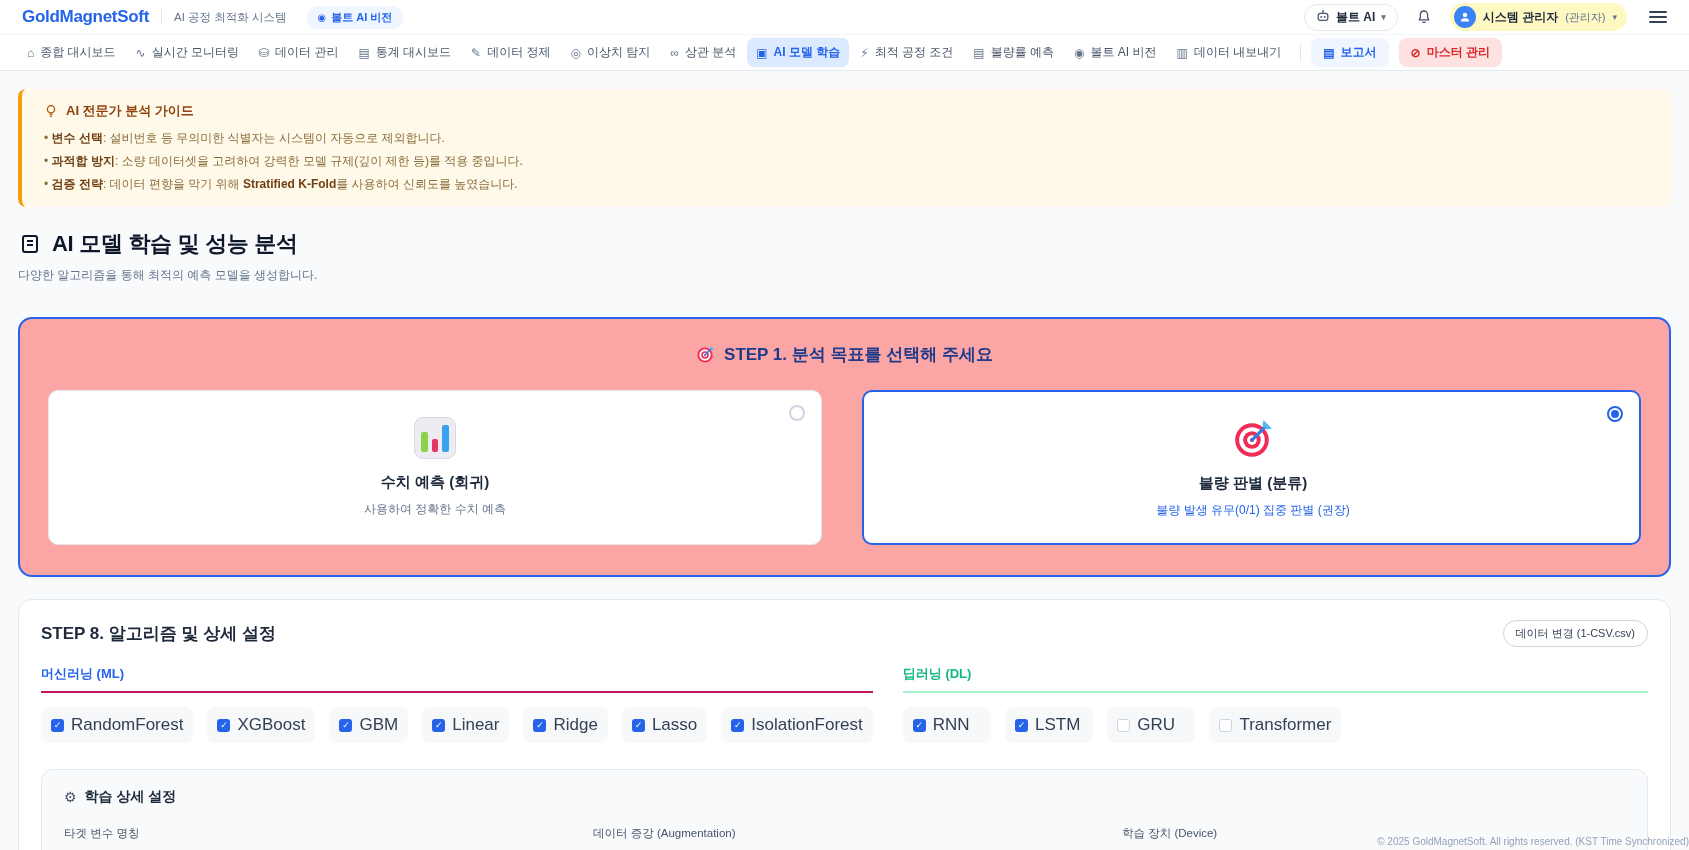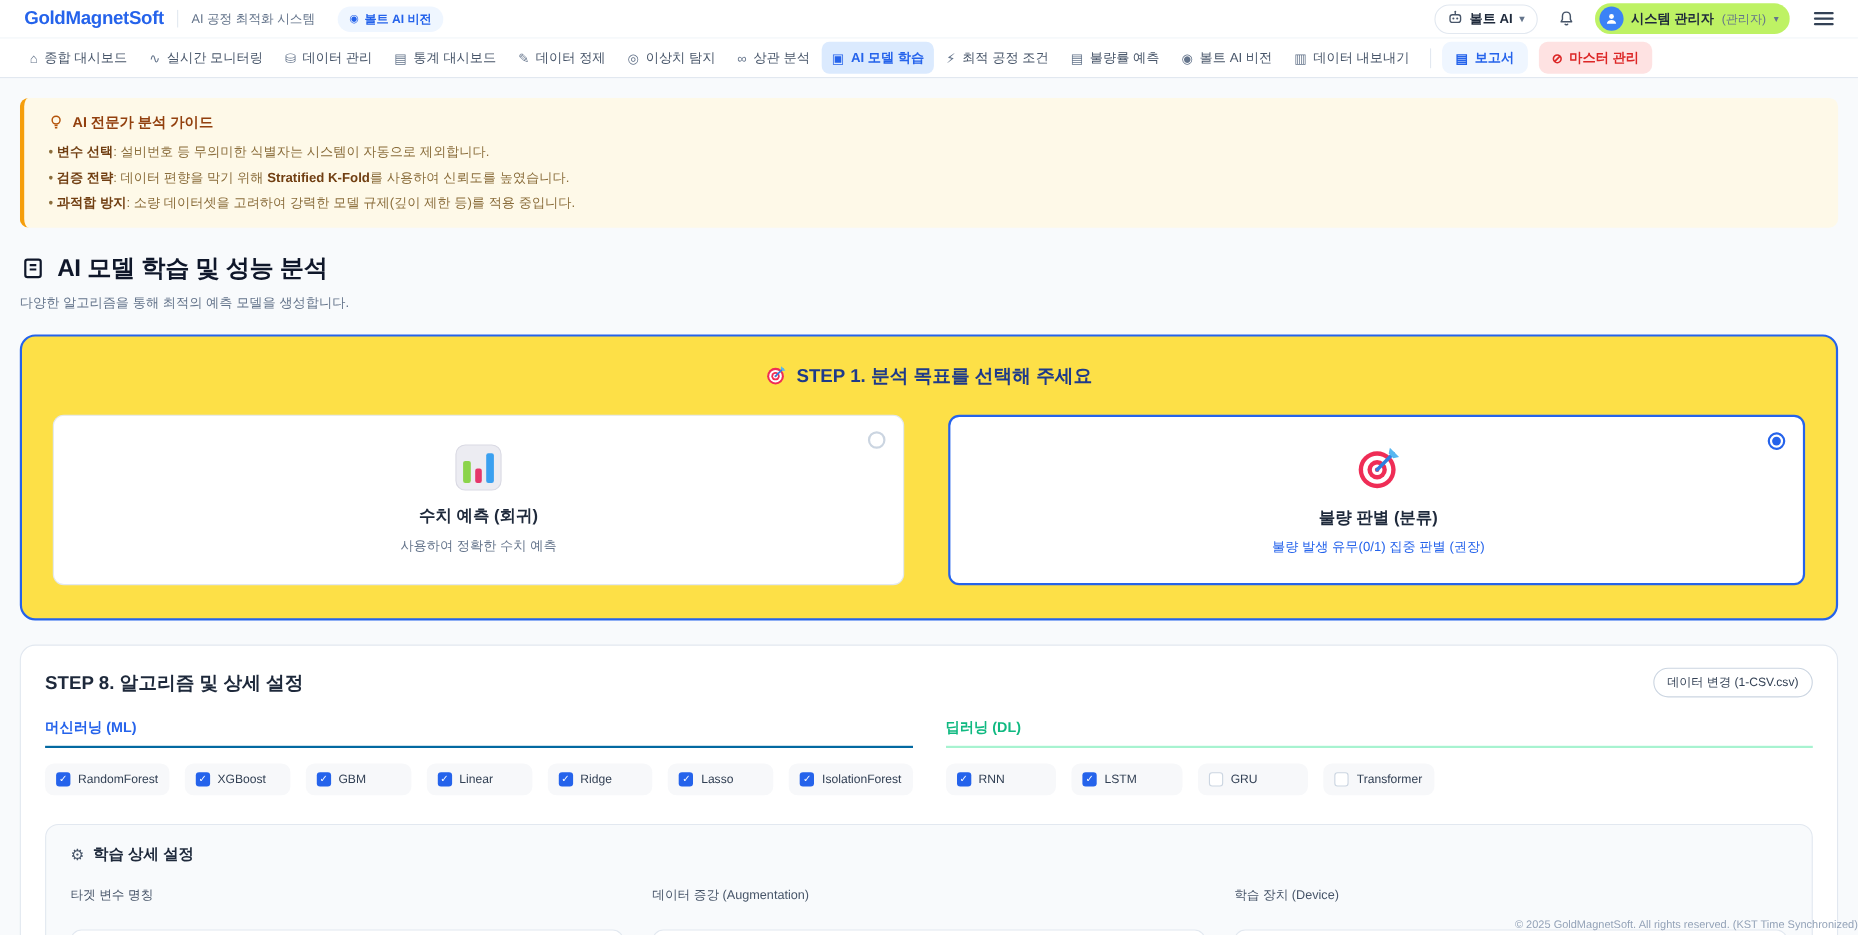--- a/index.html
+++ b/index.html
@@ -10,21 +10,21 @@
   .topbar { height:34px; background:#ffffff; display:flex; align-items:center; padding:0 22px; gap:12px; }
   .logo { font-size:17px; font-weight:800; color:#2563eb; letter-spacing:-0.3px; }
   .vdiv { width:1px; height:16px; background:#e2e8f0; }
   .sys-subtitle { font-size:11.5px; color:#64748b; }
   .vision-badge { display:flex; align-items:center; gap:5px; background:#eff6ff; color:#2563eb; font-size:11px; font-weight:700; border-radius:999px; padding:4px 11px; margin-left:8px; }
   .vision-badge .glyph { font-size:10px; }
   .topbar .spacer { flex:1; }
   .bolt-btn { display:flex; align-items:center; gap:6px; border:1px solid #e2e8f0; background:#fff; border-radius:999px; padding:4px 11px; font-size:12px; font-weight:700; color:#1e293b; cursor:pointer; }
   .chev { font-size:9px; color:#64748b; }
   .bell-btn { background:none; border:none; margin:0 6px; cursor:pointer; display:flex; }
-  .user-pill { display:flex; align-items:center; gap:7px; background:#bef264; border-radius:999px; padding:3px 10px 3px 4px; cursor:pointer; border:none;justify-content:center; }
+  .user-pill { display:flex; align-items:center; gap:7px; background:#fef9c3; border-radius:999px; padding:3px 10px 3px 4px; cursor:pointer; border:none;justify-content:center; }
   .avatar { width:22px; height:22px; border-radius:50%; background:#3b82f6; display:flex; align-items:center; justify-content:center; }
   .user-name { font-size:12px; font-weight:700; color:#1e293b; }
   .user-role { font-size:11px; color:#64748b; }
   .hamburger { display:flex; flex-direction:column; gap:3px; background:none; border:none; margin-left:10px; cursor:pointer; }
   .hamburger span { width:18px; height:2px; background:#334155; border-radius:2px; }
 
   
   .navbar { height:37px; background:#ffffff; border-top:1px solid #f1f5f9; border-bottom:1px solid #e2e8f0; display:flex; align-items:center; padding:0 18px; gap:2px; }
   .nav-item { display:flex; align-items:center; gap:6px; padding:6px 9px; border-radius:7px; font-size:12px; color:#475569; cursor:pointer; white-space:nowrap; }
   .nav-item .nicon { font-size:12px; color:#64748b; }
@@ -42,21 +42,21 @@
   .guide-title { display:flex; align-items:center; gap:8px; font-size:13px; font-weight:800; color:#92400e; margin-bottom:10px; }
   .guide-line { font-size:12px; color:#8a6d3b; margin-top:6px; }
   .guide-line b { color:#713f12; }
 
   .page-head { margin-top:22px; }
   .page-title-row { display:flex; align-items:center; gap:10px; }
   .page-title { font-size:22px; font-weight:800; color:#0f172a; letter-spacing:-0.3px; }
   .page-sub { font-size:12px; color:#64748b; margin-top:8px; }
 
   
-  .step1 { margin-top:20px; background:#fde047; border:2px solid #2563eb; border-radius:14px; padding:24px 28px 30px; }
+  .step1 { margin-top:33px; background:#fca5a5; border:2px solid #2563eb; border-radius:14px; padding:24px 28px 30px; }
   .step1-title { display:flex; align-items:center; justify-content:center; gap:9px; font-size:17px; font-weight:800; color:#1e3a8a; }
   .goal-row { display:flex; gap:40px; margin-top:24px; }
   .goal-card { flex:1; position:relative; background:#ffffff; border-radius:10px; text-align:center; padding:26px 20px 24px; min-height:134px; cursor:pointer; }
   .goal-card.plain { border:1px solid #e2e8f0; }
   .goal-card.chosen { border:2px solid #2563eb;padding-left:23px; }
   .radio { position:absolute; top:14px; right:16px; width:16px; height:16px; border-radius:50%; border:2px solid #cbd5e1; background:#fff; display:flex; align-items:center; justify-content:center; }
   .radio[data-on="true"] { border-color:#2563eb; }
   .radio[data-on="true"]::after { content:""; width:8px; height:8px; border-radius:50%; background:#2563eb; }
   .goal-emoji { display:flex; justify-content:center; margin-bottom:14px; }
   .chart-emoji { width:42px; height:42px; background:#ececf2; border:1px solid #d9d9e3; border-radius:9px; display:flex; align-items:flex-end; justify-content:center; gap:4px; padding:0 6px 6px; }
@@ -70,29 +70,29 @@
   .goal-desc.blue { color:#2563eb; }
 
   
   .step2 { margin-top:22px; background:#ffffff; border:1px solid #e2e8f0; border-radius:14px; padding:20px 22px 26px; }
   .step2-head { display:flex; align-items:center; justify-content:space-between; }
   .step2-title { font-size:17px; font-weight:800; color:#1e293b; }
   .data-change-btn { border:1px solid #cbd5e1; background:#fff; border-radius:999px; padding:5px 12px; font-size:11px; color:#334155; cursor:pointer; }
   .algo-cols { display:flex; gap:30px; margin-top:18px; }
   .algo-col { flex:1; }
   .algo-title { font-size:13px; font-weight:800; padding-bottom:8px; }
-  .algo-title.ml { color:#2563eb; border-bottom:2px solid #0369a1; }
+  .algo-title.ml { color:#2563eb; border-bottom:2px solid #be185d; }
   .algo-title.dl { color:#10b981; border-bottom:2px solid #a7f3d0; }
   .chip-grid { display:grid; grid-template-columns:repeat(7,1fr); gap:14px; margin-top:14px; }
   .chip { background:#f7f8fa; border-radius:8px; padding:8px 10px; display:flex; align-items:center; gap:7px; cursor:pointer; }
   .cb { width:13px; height:13px; border-radius:3px; flex:0 0 auto; display:flex; align-items:center; justify-content:center; font-size:9px; line-height:1; }
   .cb[data-checked="true"] { background:#2563eb; color:#fff; }
   .cb[data-checked="true"]::after { content:"\2713"; }
   .cb[data-checked="false"] { background:#fff; border:1.5px solid #cbd5e1; }
-  .chip-label { font-size:11px; color:#334155; white-space:nowrap; }
+  .chip-label { font-size:17px; color:#334155; white-space:nowrap; }
 
   .detail-card { margin-top:26px; background:#f8fafc; border:1px solid #e2e8f0; border-radius:12px; padding:18px 22px 30px; }
   .detail-title { display:flex; align-items:center; gap:8px; font-size:14px; font-weight:700; color:#1e293b; }
   .detail-title .gear { font-size:14px; color:#475569; font-weight:400; }
   .fields { display:grid; grid-template-columns:1fr 1fr 1fr; gap:26px; margin-top:20px; }
   .field-label { font-size:11.5px; color:#475569; margin-bottom:24px; }
   .control { background:#fff; border:1px solid #e2e8f0; border-radius:10px; height:30px; display:flex; align-items:center; gap:8px; padding:0 12px; font-size:12px; }
   .control .cicon { color:#94a3b8; font-size:12px; }
   .control .ph { color:#94a3b8; }
   .control .val { color:#1e293b; }
@@ -213,22 +213,22 @@
   <section class="guide">
     <div class="guide-title">
       <svg width="14" height="15" viewBox="0 0 14 15">
           <circle cx="7" cy="5.2" r="3.6" fill="none" stroke="#b45309" stroke-width="1.3"></circle>
           <line x1="5.6" y1="10.2" x2="8.4" y2="10.2" stroke="#b45309" stroke-width="1.3"></line>
           <line x1="5.9" y1="12.2" x2="8.1" y2="12.2" stroke="#b45309" stroke-width="1.3"></line>
         </svg>
       <span>AI 전문가 분석 가이드</span>
     </div>
     <div class="guide-line"><span>•</span> <b>변수 선택</b><span>: 설비번호 등 무의미한 식별자는 시스템이 자동으로 제외합니다.</span><b></b><span></span></div>
+    <div class="guide-line"><span>•</span> <b>과적합 방지</b><span>: 소량 데이터셋을 고려하여 강력한 모델 규제(깊이 제한 등)를 적용 중입니다.</span><b></b><span></span></div>
     <div class="guide-line"><span>•</span> <b>검증 전략</b><span>: 데이터 편향을 막기 위해 </span><b>Stratified K-Fold</b><span>를 사용하여 신뢰도를 높였습니다.</span></div>
-    <div class="guide-line"><span>•</span> <b>과적합 방지</b><span>: 소량 데이터셋을 고려하여 강력한 모델 규제(깊이 제한 등)를 적용 중입니다.</span><b></b><span></span></div>
   </section>
 
   <section class="page-head">
     <div class="page-title-row">
       <svg width="24" height="24" viewBox="0 0 24 24">
           <rect x="5" y="4" width="14" height="16" rx="2" fill="none" stroke="#0f172a" stroke-width="2"></rect>
           <line x1="9" y1="9" x2="15" y2="9" stroke="#0f172a" stroke-width="2"></line>
           <line x1="9" y1="13" x2="15" y2="13" stroke="#0f172a" stroke-width="2"></line>
         </svg>
       <h1 class="page-title">AI 모델 학습 및 성능 분석</h1>

